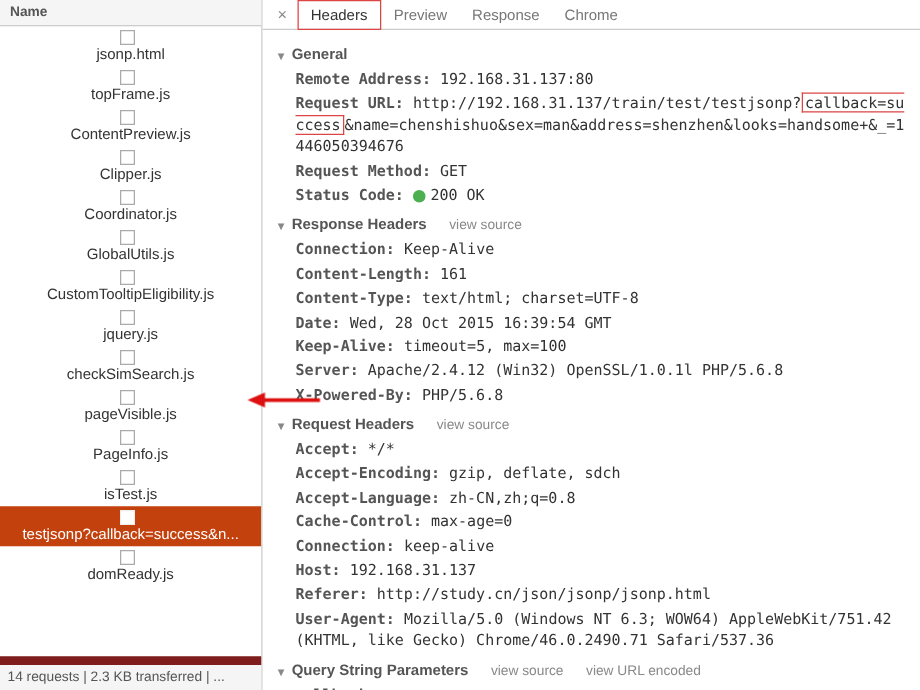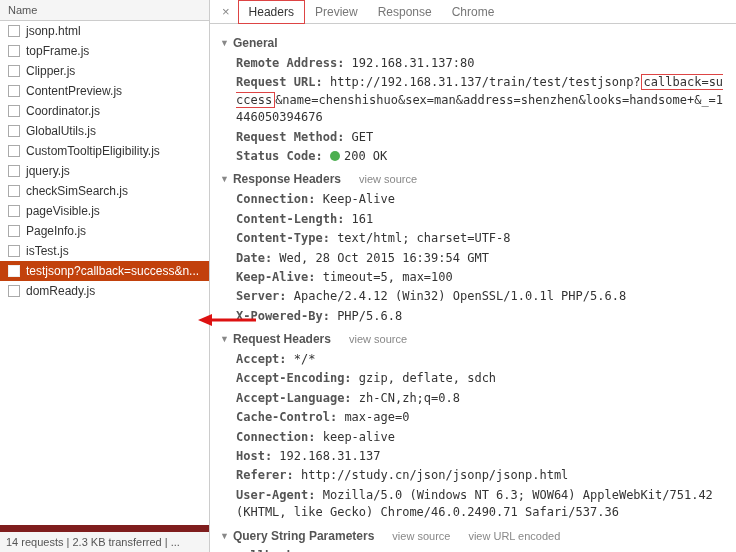--- a/index.html
+++ b/index.html
@@ -1,33 +1,33 @@
 <!DOCTYPE html>
 <html><head>
 <meta charset="utf-8">
 <style>
 * { margin: 0; padding: 0; box-sizing: border-box; }
 body { font-family: "Segoe UI", Arial, sans-serif; font-size: 12px; color: #333; background: #fff; width: 736px; height: 552px; overflow: hidden; }
 .container { display: flex; height: 100%; }
 .sidebar { width: 210px; border-right: 1px solid #ccc; display: flex; flex-direction: column; }
-.sidebar-header { padding: 4px 8px; border-bottom: 1px solid #ccc; background: #f5f5f5; font-weight: normal; color: #555; font-size: 11px; }
+.sidebar-header { padding: 4px 8px; border-bottom: 1px solid #ccc; background: #f5f5f5; font-weight: bold; color: #555; font-size: 11px; }
 .file-list { flex: 1; overflow-y: auto; }
-.file-item { display: flex; align-items: center; padding: 3px 8px; cursor: pointer; white-space: nowrap; overflow: hidden; text-overflow: ellipsis; }
+.file-item { display: flex; align-items: center; padding: 3px 8px; cursor: pointer; white-space: nowrap; overflow: hidden; text-overflow: ellipsis; flex-direction: column; }
 .file-item.selected { background: #c2410c; color: #fff; }
 .file-icon { display: inline-block; width: 12px; height: 12px; border: 1px solid #aaa; margin-right: 6px; flex-shrink: 0; background: #fff; }
 .file-item.selected .file-icon { border-color: #eee; }
 .sidebar-footer { border-top: 7px solid #7f1d1d; padding: 4px 6px; font-size: 11px; color: #555; background: #f5f5f5; white-space: nowrap; overflow: hidden; text-overflow: ellipsis; }
 .main { flex: 1; display: flex; flex-direction: column; overflow: hidden; position: relative; }
 .tabs { display: flex; align-items: center; border-bottom: 1px solid #ccc; padding: 0 4px; height: 24px; }
 .close-x { padding: 0 8px; color: #888; cursor: pointer; font-size: 13px; }
 .tab { padding: 4px 10px; color: #777; cursor: pointer; font-size: 12px; text-align: center; }
 .tab.active { color: #333; }
 .tab.highlighted { border: 1px solid #d44; }
 .details { flex: 1; overflow-y: auto; padding: 6px 10px; position: relative; }
-.section-title { font-weight: bold; color: #555; margin: 6px 0 4px 0; cursor: pointer; display: flex; align-items: center; }
+.section-title { font-weight: bold; color: #555; margin: 6px 0 4px 0; cursor: pointer; display: flex; align-items: flex-end; }
 .section-title::before { content: "▼"; font-size: 9px; margin-right: 4px; color: #888; }
 .view-source { font-weight: normal; color: #888; margin-left: 18px; font-size: 11px; cursor: pointer; }
 .kv { padding: 1px 0 1px 16px; font-family: Consolas, monospace; font-size: 12px; color: #333; line-height: 1.45; word-break: break-all; }
 .kv .k { font-weight: bold; color: #555; }
 .url-highlight { border: 1px solid #d44; padding: 0 2px; }
 .status-dot { display: inline-block; width: 10px; height: 10px; border-radius: 50%; background: #4caf50; vertical-align: middle; margin-right: 4px; }
 .arrow { position: absolute; top: 310px; left: 198px; z-index: 10; pointer-events: none; }
 .arrow svg { display: block; }
 </style>
 </head>
@@ -40,25 +40,25 @@
         <div class="file-item">
           <span class="file-icon"></span>
           <span>jsonp.html</span>
         </div>
         <div class="file-item">
           <span class="file-icon"></span>
           <span>topFrame.js</span>
         </div>
         <div class="file-item">
           <span class="file-icon"></span>
-          <span>Clipper.js</span>
+          <span>ContentPreview.js</span>
         </div>
         <div class="file-item">
           <span class="file-icon"></span>
-          <span>ContentPreview.js</span>
+          <span>Clipper.js</span>
         </div>
         <div class="file-item">
           <span class="file-icon"></span>
           <span>Coordinator.js</span>
         </div>
         <div class="file-item">
           <span class="file-icon"></span>
           <span>GlobalUtils.js</span>
         </div>
         <div class="file-item">

